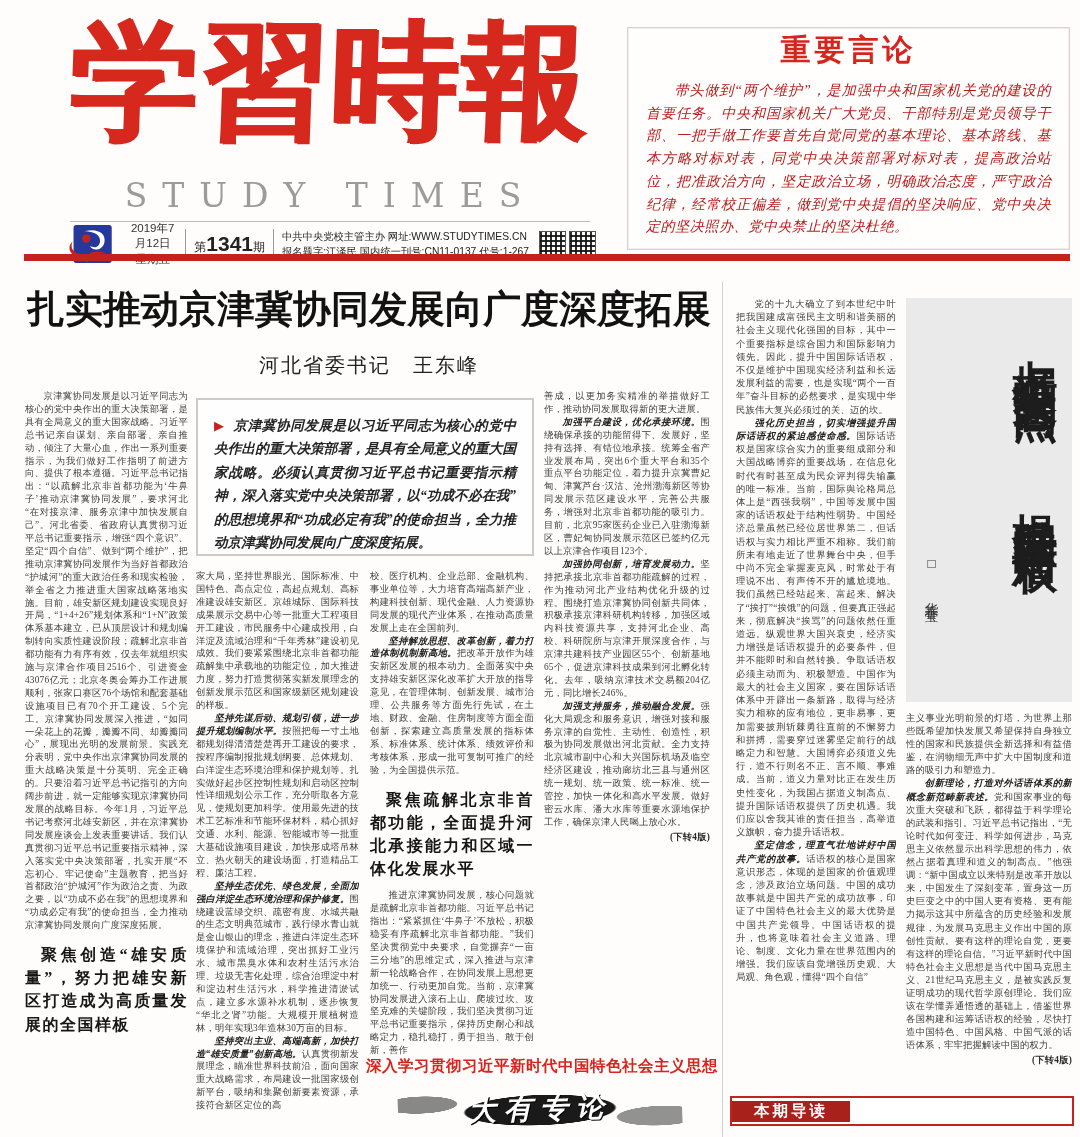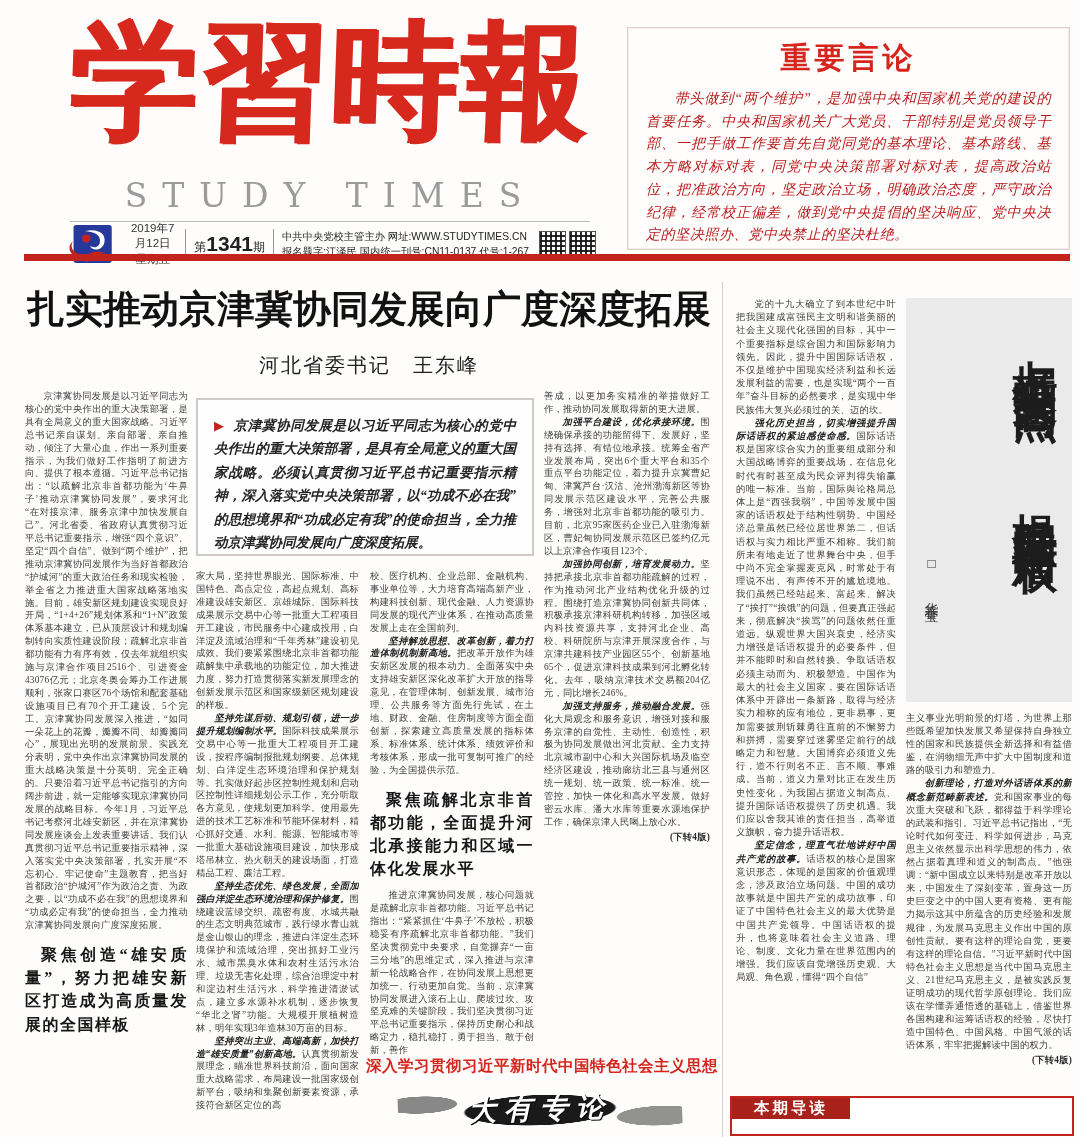--- a/index.html
+++ b/index.html
@@ -38,21 +38,21 @@
   .qr {
     width:27px; height:27px; border:1px solid #555; background-color:#fff;
     background-image:
       repeating-linear-gradient(0deg, rgba(20,20,20,.9) 0 2px, transparent 2px 5px),
       repeating-linear-gradient(90deg, rgba(20,20,20,.9) 0 2px, transparent 2px 5px);
   }
 
   
   .remarks-box {
     position:absolute; left:627px; top:27px; width:443px; height:223px;
-    border:1px solid #ddd0cd; background:#fffefd; padding:10px 18px 0 18px;
+    border:1px solid #ddd0cd; background:#fffefd; padding:2px 18px 0 18px;
     box-shadow:0 0 0 1px #f3eceb inset;
   }
   .remarks-title { text-align:center; font-size:30px; font-weight:bold; color:#d6251c; letter-spacing:4px; margin-bottom:8px; }
   .remarks-body {
     font-size:14.2px; line-height:1.6; text-align:justify; text-indent:2em;
     color:#b91c1c; font-style:italic; letter-spacing:.4px;
   }
 
   .red-rule { position:absolute; left:24px; top:254px; width:1046px; height:7px; background:#c3231d; }
 
@@ -115,22 +115,22 @@
     font-size:45px; font-weight:bold; color:#1d1d1d; letter-spacing:6px; line-height:1.15;
   }
   .vtitle .vline2 { margin-top:56px; }
   .vauthor {
     position:absolute; left:16px; top:258px; writing-mode:vertical-rl; text-orientation:upright;
     font-size:13.5px; color:#333; letter-spacing:3px;
   }
 
   
   .guide-box {
-    position:absolute; left:730px; top:1096px; width:344px; height:40px;
-    border:2px solid #c3231d; background:#fff; display:flex; align-items:flex-start;
+    position:absolute; left:730px; top:1096px; width:344px; height:30px;
+    border:2px solid #c3231d; background:#fff; display:flex; align-items:center;
   }
   .guide-label {
     background:#a8211a; color:#fff; font-weight:bold; font-size:15.5px; letter-spacing:3px;
     display:flex; align-items:center; padding:0 22px;
     font-family:"Liberation Sans","DejaVu Sans",sans-serif;
   }
 </style>
 </head>
 <body>
 
@@ -182,21 +182,21 @@
     <p>京津冀协同发展是以习近平同志为核心的党中央作出的重大决策部署，是具有全局意义的重大国家战略。习近平总书记亲自谋划、亲自部署、亲自推动，倾注了大量心血，作出一系列重要指示，为我们做好工作指明了前进方向、提供了根本遵循。习近平总书记指出：“以疏解北京非首都功能为‘牛鼻子’推动京津冀协同发展”，要求河北“在对接京津、服务京津中加快发展自己”。河北省委、省政府认真贯彻习近平总书记重要指示，增强“四个意识”、坚定“四个自信”、做到“两个维护”，把推动京津冀协同发展作为当好首都政治“护城河”的重大政治任务和现实检验，举全省之力推进重大国家战略落地实施。目前，雄安新区规划建设实现良好开局，“1+4+26”规划体系和“1+N”政策体系基本建立，已从顶层设计和规划编制转向实质性建设阶段；疏解北京非首都功能有力有序有效，仅去年就组织实施与京津合作项目2516个、引进资金43076亿元；北京冬奥会筹办工作进展顺利，张家口赛区76个场馆和配套基础设施项目已有70个开工建设、5个完工。京津冀协同发展深入推进，“如同一朵花上的花瓣，瓣瓣不同、却瓣瓣同心”，展现出光明的发展前景。实践充分表明，党中央作出京津冀协同发展的重大战略决策是十分英明、完全正确的。只要沿着习近平总书记指引的方向阔步前进，就一定能够实现京津冀协同发展的战略目标。今年1月，习近平总书记考察河北雄安新区，并在京津冀协同发展座谈会上发表重要讲话。我们认真贯彻习近平总书记重要指示精神，深入落实党中央决策部署，扎实开展“不忘初心、牢记使命”主题教育，把当好首都政治“护城河”作为政治之责、为政之要，以“功成不必在我”的思想境界和“功成必定有我”的使命担当，全力推动京津冀协同发展向广度深度拓展。</p>
     <div class="subhead">聚焦创造“雄安质量”，努力把雄安新区打造成为高质量发展的全国样板</div>
   </div>
 
   <div class="summary-box">
     <div class="summary-text"><span class="tri">▶</span><span>京津冀协同发展是以习近平同志为核心的党中央作出的重大决策部署，是具有全局意义的重大国家战略。必须认真贯彻习近平总书记重要指示精神，深入落实党中央决策部署，以“功成不必在我”的思想境界和“功成必定有我”的使命担当，全力推动京津冀协同发展向广度深度拓展。</span></div>
   </div>
 
   <div class="col col2">
     <p class="noindent">家大局，坚持世界眼光、国际标准、中国特色、高点定位，高起点规划、高标准建设雄安新区。京雄城际、国际科技成果展示交易中心等一批重大工程项目开工建设，市民服务中心建成投用，白洋淀及流域治理和“千年秀林”建设初见成效。我们要紧紧围绕北京非首都功能疏解集中承载地的功能定位，加大推进力度，努力打造贯彻落实新发展理念的创新发展示范区和国家级新区规划建设的样板。</p>
-    <p><b class="plead">坚持先谋后动、规划引领，进一步提升规划编制水平。</b><span>国际科技成果展示交易中心等一批重大工程项目开工建设，按程序编制报批规划纲要、总体规划、白洋淀生态环境治理和保护规划等。扎实做好起步区控制性规划和启动区控制性详细规划公示工作，充分听取各方意见，使规划更加科学。使用最先进的技术工艺标准和节能环保材料，精心抓好交通、水利、能源、智能城市等一批重大基础设施项目建设，加快形成塔吊林立、热火朝天的建设场面，打造精品工程、廉洁工程。</span></p>
+    <p><b class="plead">坚持先谋后动、规划引领，进一步提升规划编制水平。</b><span>按照把每一寸土地都规划得清清楚楚再开工建设的要求，按程序编制报批规划纲要、总体规划、白洋淀生态环境治理和保护规划等。扎实做好起步区控制性规划和启动区控制性详细规划公示工作，充分听取各方意见，使规划更加科学。使用最先进的技术工艺标准和节能环保材料，精心抓好交通、水利、能源、智能城市等一批重大基础设施项目建设，加快形成塔吊林立、热火朝天的建设场面，打造精品工程、廉洁工程。</span></p>
     <p><b class="plead">坚持生态优先、绿色发展，全面加强白洋淀生态环境治理和保护修复。</b><span>围绕建设蓝绿交织、疏密有度、水城共融的生态文明典范城市，践行绿水青山就是金山银山的理念，推进白洋淀生态环境保护和流域治理，突出抓好工业污水、城市黑臭水体和农村生活污水治理、垃圾无害化处理，综合治理淀中村和淀边村生活污水，科学推进清淤试点，建立多水源补水机制，逐步恢复“华北之肾”功能。大规模开展植树造林，明年实现3年造林30万亩的目标。</span></p>
     <p><b class="plead">坚持突出主业、高端高新，加快打造“雄安质量”创新高地。</b><span>认真贯彻新发展理念，瞄准世界科技前沿，面向国家重大战略需求，布局建设一批国家级创新平台，吸纳和集聚创新要素资源，承接符合新区定位的高</span></p>
   </div>
 
   <div class="col col3">
     <p class="noindent">校、医疗机构、企业总部、金融机构、事业单位等，大力培育高端高新产业，构建科技创新、现代金融、人力资源协同发展的现代产业体系，在推动高质量发展上走在全国前列。</p>
     <p><b class="plead">坚持解放思想、改革创新，着力打造体制机制新高地。</b><span>把改革开放作为雄安新区发展的根本动力。全面落实中央支持雄安新区深化改革扩大开放的指导意见，在管理体制、创新发展、城市治理、公共服务等方面先行先试，在土地、财政、金融、住房制度等方面全面创新，探索建立高质量发展的指标体系、标准体系、统计体系、绩效评价和考核体系，形成一批可复制可推广的经验，为全国提供示范。</span></p>
     <div class="subhead">聚焦疏解北京非首都功能，全面提升河北承接能力和区域一体化发展水平</div>
     <p>推进京津冀协同发展，核心问题就是疏解北京非首都功能。习近平总书记指出：“紧紧抓住‘牛鼻子’不放松，积极稳妥有序疏解北京非首都功能。”我们坚决贯彻党中央要求，自觉摒弃“一亩三分地”的思维定式，深入推进与京津新一轮战略合作，在协同发展上思想更加统一、行动更加自觉。当前，京津冀协同发展进入滚石上山、爬坡过坎、攻坚克难的关键阶段，我们坚决贯彻习近平总书记重要指示，保持历史耐心和战略定力，稳扎稳打，勇于担当、敢于创新，善作</p>
   </div>

